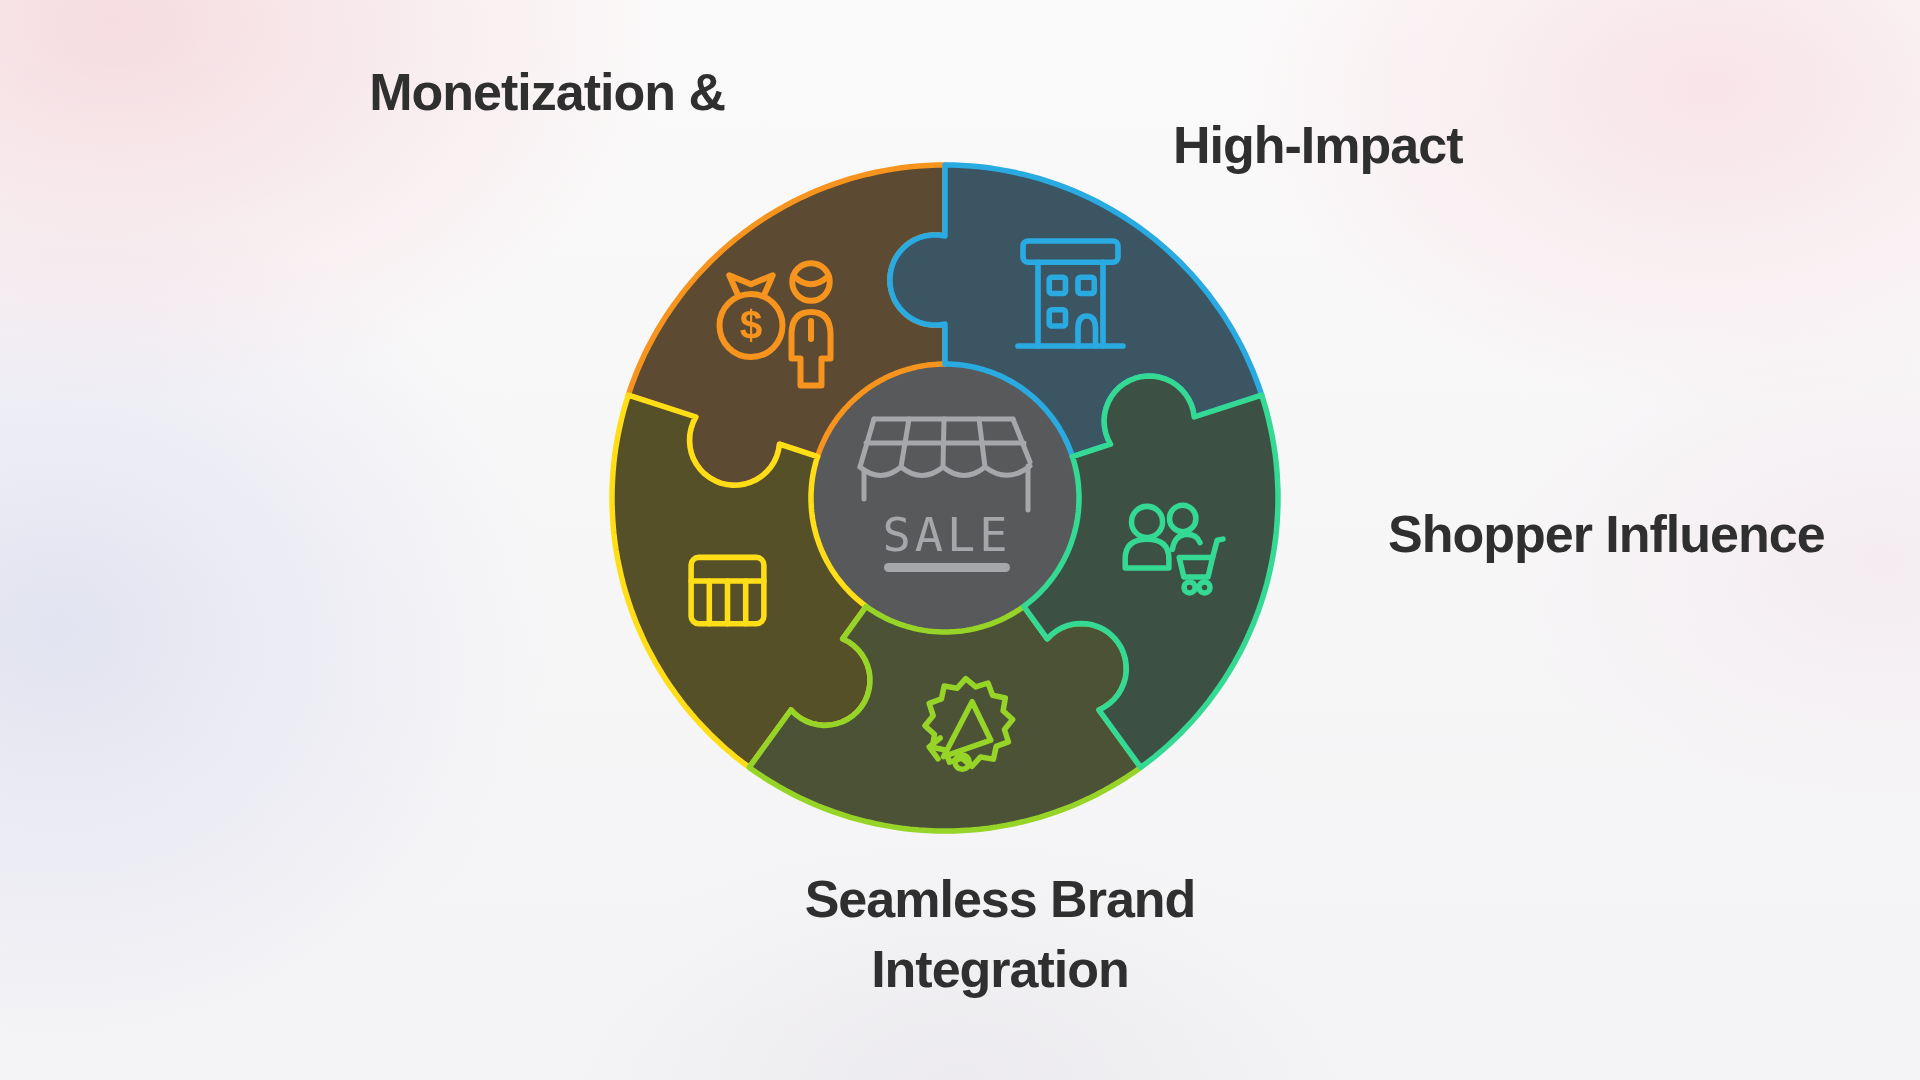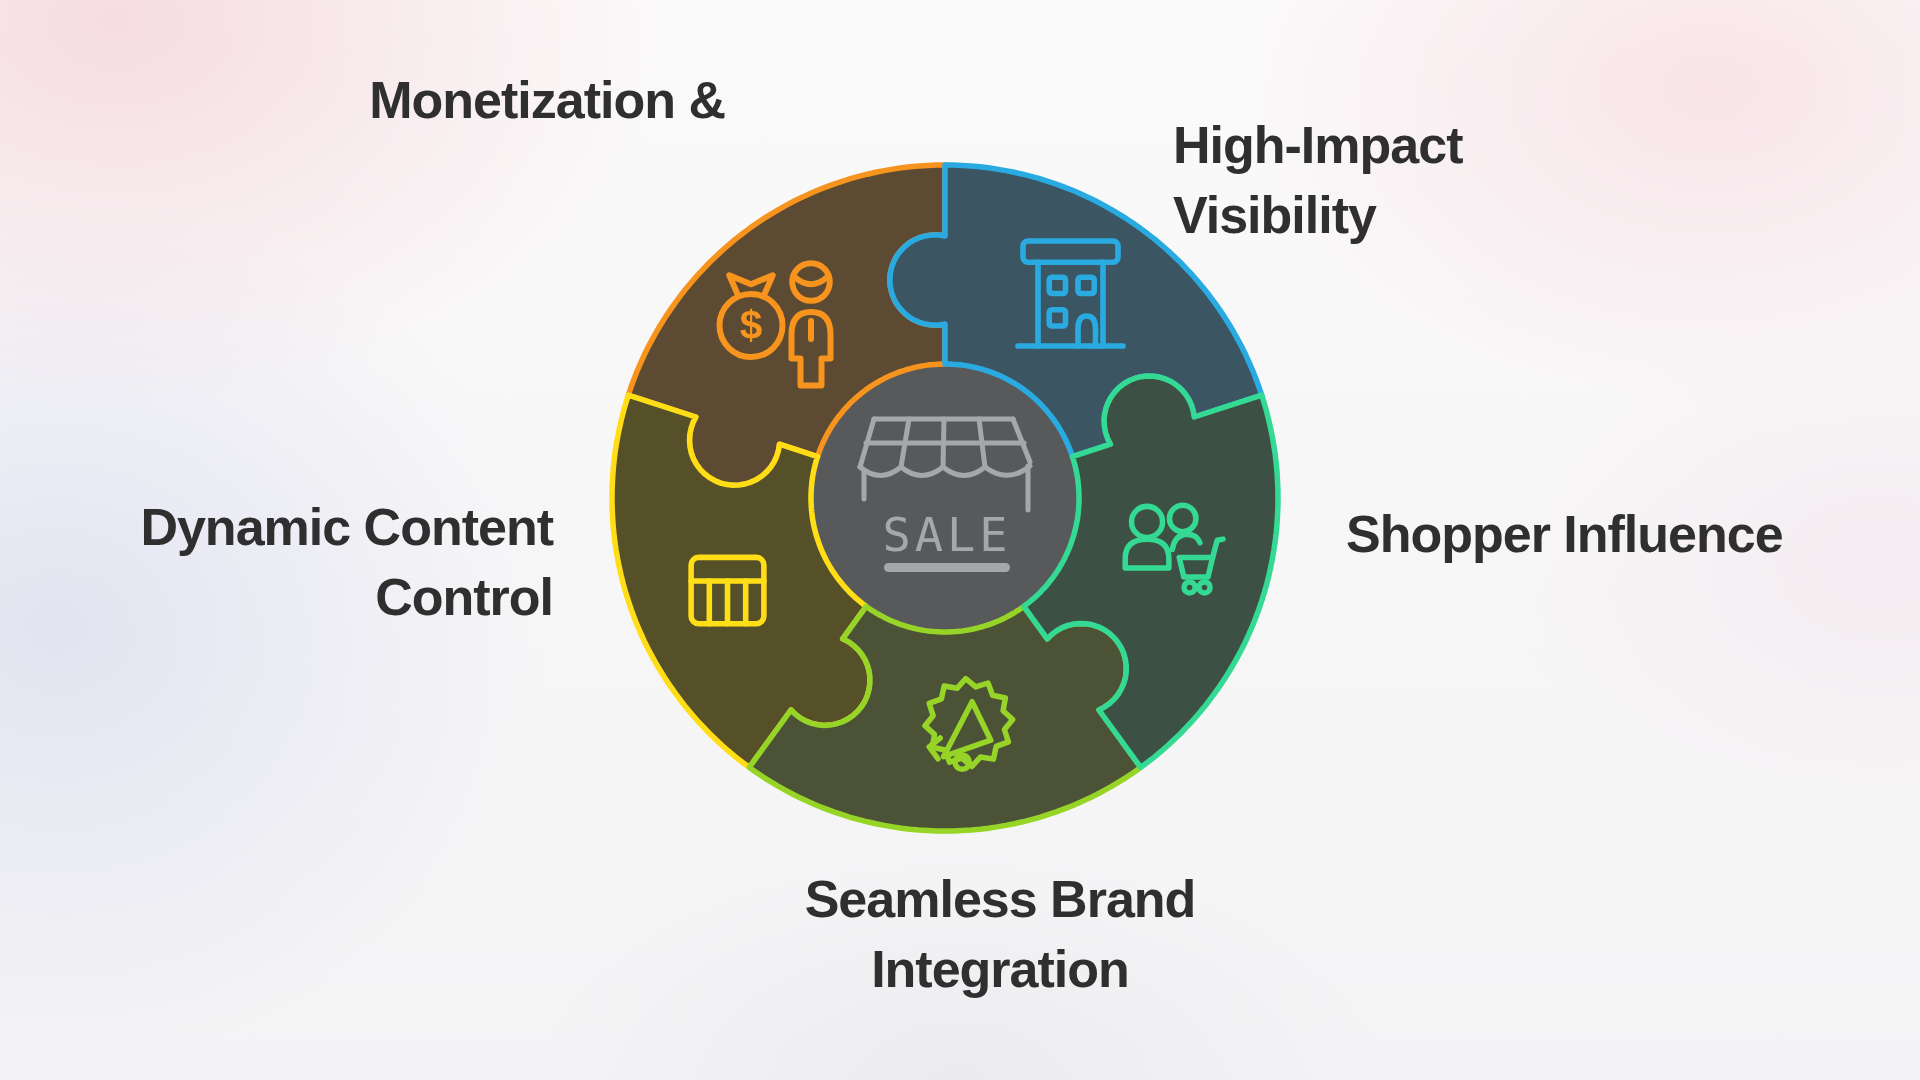--- a/index.html
+++ b/index.html
@@ -18,21 +18,21 @@
   .seg-label{
     position:absolute;
     font-weight:700;
     font-size:52px;
     line-height:70px;
     letter-spacing:-1px;
     color:#2F2F2F;
     white-space:nowrap;
   }
   .seg-label .line{display:block;}
-  .label-monetization{right:1195px;top:65px;text-align:left;}
+  .label-monetization{right:1195px;top:57px;text-align:left;}
   .label-visibility{left:1173px;top:62px;text-align:left;}
   .label-shopper{left:1346px;top:499px;text-align:left;}
   .label-brand{left:1000px;top:864px;transform:translateX(-50%);text-align:center;}
   .label-content{right:1367px;top:492px;text-align:right;}
 </style>
 </head>
 <body>
 
 <div class="canvas">
 
@@ -106,27 +106,22 @@
       <circle cx="64" cy="83" r="4.8"></circle>
       <circle cx="77" cy="83" r="4.8"></circle>
     </g>
   </svg>
 
   <div class="seg-label label-monetization" style="color: rgb(47, 47, 47);">
     <span class="line">Monetization &amp;</span>
   </div>
   <div class="seg-label label-visibility" style="color: rgb(47, 47, 47); margin-top: 48px;">
     <span class="line">High-Impact</span>
-    <span class="line">Visibility</span>
-  </div>
-  <div class="seg-label label-content" style="color: rgb(47, 47, 47);">
-    <span class="line">Dynamic Content</span>
-    <span class="line">Control</span>
   </div>
   <div class="seg-label label-brand" style="color: rgb(47, 47, 47);">
     <span class="line">Seamless Brand</span>
     <span class="line">Integration</span>
   </div>
-  <div class="seg-label label-shopper" style="color: rgb(47, 47, 47);">
+  <div class="seg-label label-shopper" style="color: rgb(47, 47, 47); margin-left: 42px;">
     <span class="line">Shopper Influence</span>
   </div>
 
 </div>
 
 </body></html>

